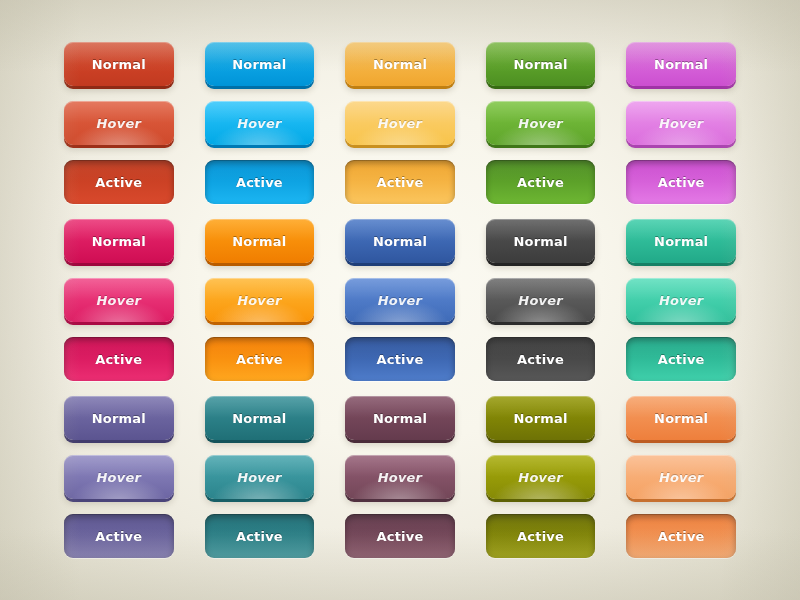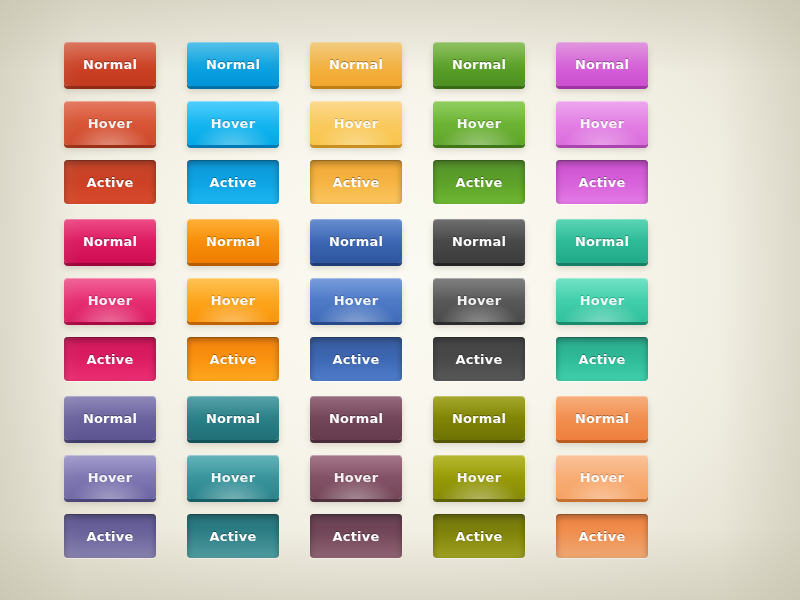--- a/index.html
+++ b/index.html
@@ -55,23 +55,23 @@
 
   .row {
     display: flex;
     gap: 31px;
     margin-bottom: 15px;
   }
   .row:last-child { margin-bottom: 0; }
 
   .btn {
     position: relative;
-    width: 92px;
+    width: 110px;
     height: 44px;
-    border-radius: 4px;
+    border-radius: 9px;
     display: flex;
     align-items: center;
     justify-content: center;
     box-sizing: border-box;
     cursor: pointer;
     user-select: none;
     overflow: hidden;
   }
 
   .btn .label {
@@ -104,20 +104,21 @@
   }
   .btn.hover {
     box-shadow:
       inset 0 1px 0 rgba(255,255,255,0.34),
       0 3px 0 0 rgba(0,0,0,0.22),
       0 4px 5px rgba(0,0,0,0.14);
   }
   .btn.hover .label {
     color: rgba(255,255,255,0.93);
     text-shadow: 0 -1px 0 rgba(0,0,0,0.22);
+    font-style: italic;
   }
   .btn.active {
     box-shadow:
       inset 0 2px 5px rgba(0,0,0,0.35),
       inset 0 1px 0 rgba(0,0,0,0.16),
       0 1px 0 rgba(255,255,255,0.55);
   }
   .btn.active .gloss {
     background: linear-gradient(to bottom, rgba(255,255,255,0.05), rgba(255,255,255,0.0));
   }

